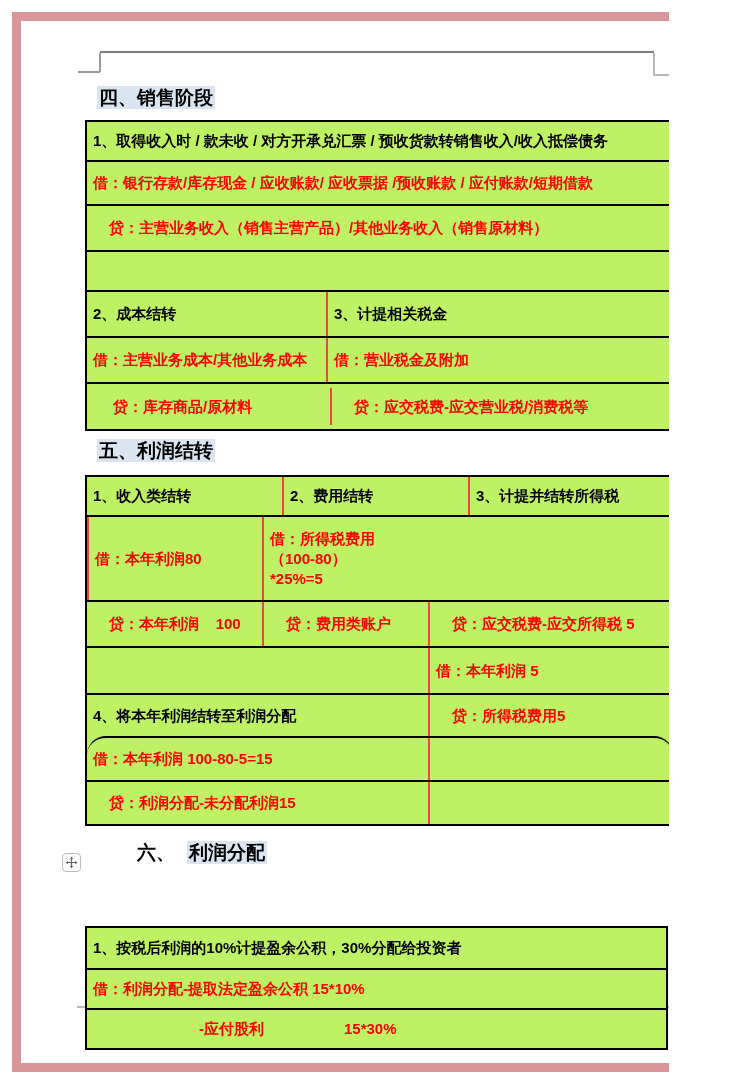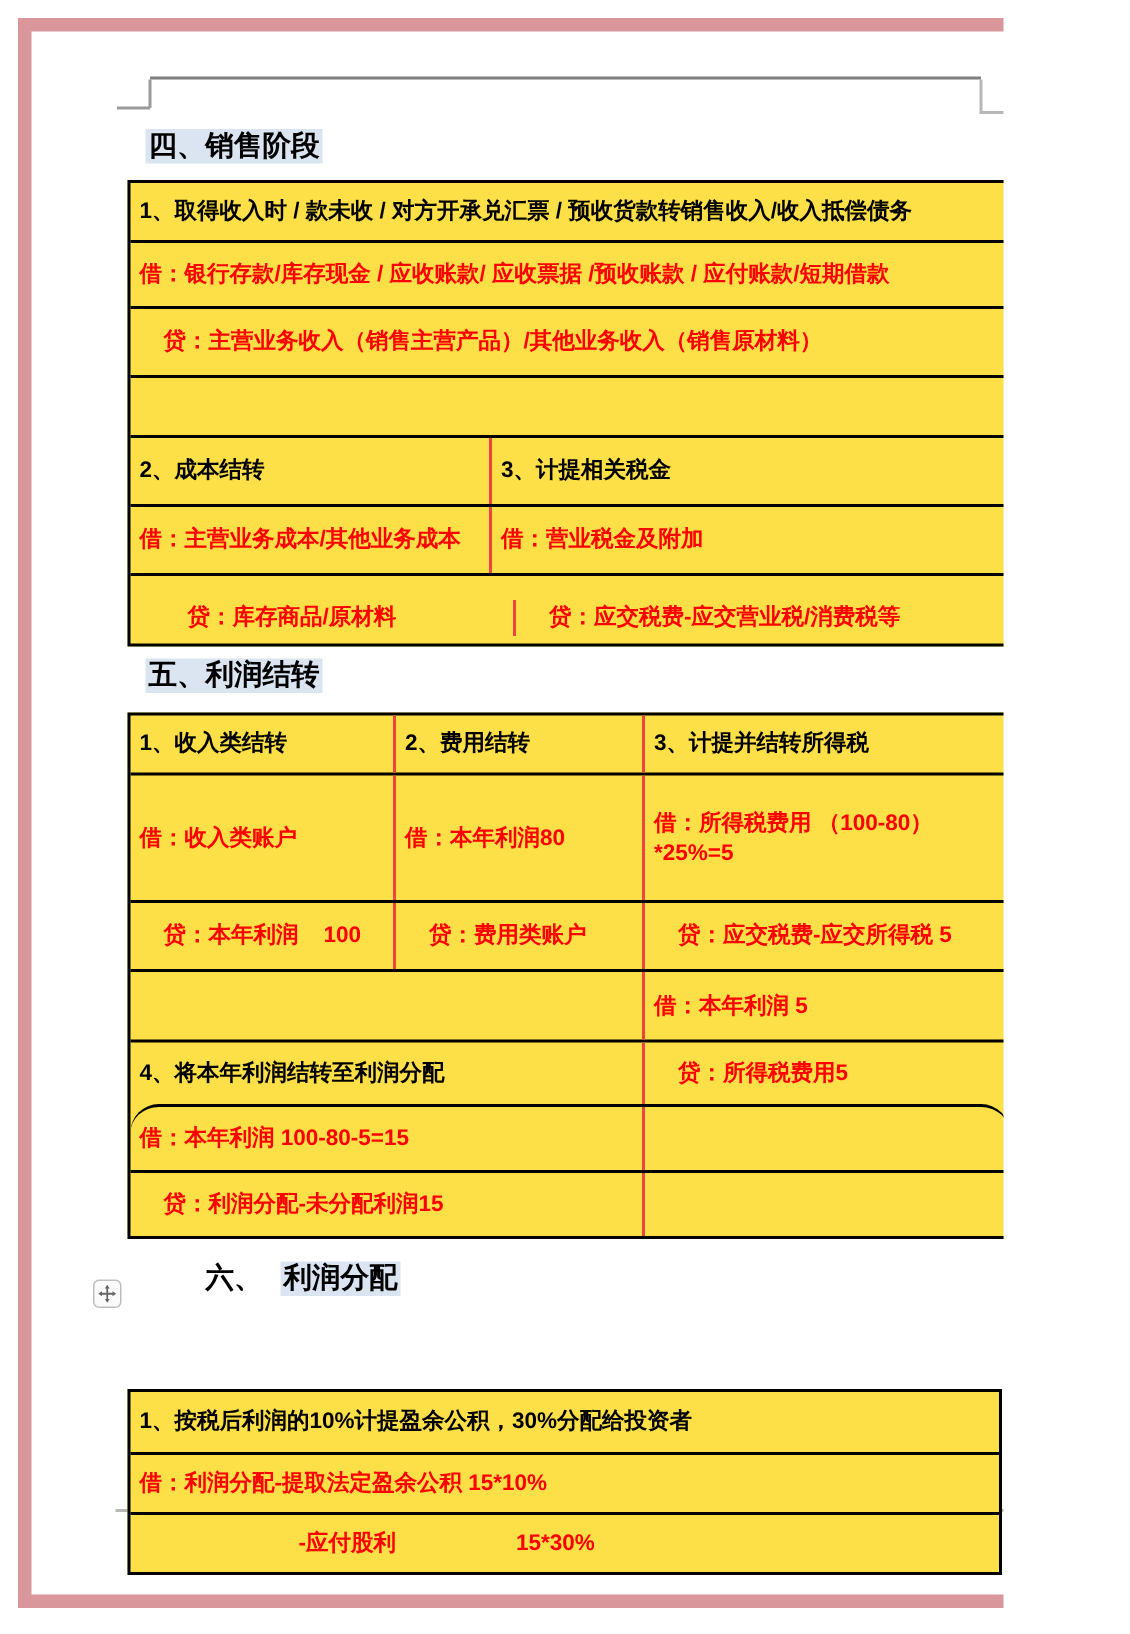--- a/index.html
+++ b/index.html
@@ -12,21 +12,21 @@
   .pink-frame{position:absolute;left:12px;top:12px;width:734px;height:1060px;
     border:9px solid #d9969b;pointer-events:none;}
   
   .deco{position:absolute;background:#9a9a9a;}
   .deco.dark{background:#7f7f7f;}
   .deco.light{background:#b8b8b8;}
   
   .heading{position:absolute;left:97px;font-size:19px;line-height:25px;white-space:pre;}
   .hl{background:#dbe5f1;padding:1px 2px;}
   
-  .tbl{position:absolute;left:85px;border:2px solid #000;background:#fde047;}
+  .tbl{position:absolute;left:85px;border:2px solid #000;background:#bef264;}
   .trow{display:flex;align-items:center;border-top:2px solid #000;
     font-size:15px;line-height:20px;white-space:pre-wrap;}
   .trow:first-child{border-top:none;}
   .cell{height:100%;display:flex;align-items:center;padding:2px 6px;}
   .vline{border-left:2px solid #ef4444;}
   .red{color:#ff0000;}
   .indent{padding-left:22px;}
   .grid{display:grid;align-items:stretch;}
   
   .plus-btn{position:absolute;left:672px;top:920px;width:20px;height:40px;
@@ -68,36 +68,35 @@
       <div class="cell"></div>
     </div>
     <div class="trow grid" style="height:46px;grid-template-columns:239px 1fr;padding:0;">
       <div class="cell">2、成本结转</div>
       <div class="cell vline">3、计提相关税金</div>
     </div>
     <div class="trow grid red" style="height:46px;grid-template-columns:239px 1fr;padding:0;">
       <div class="cell">借：主营业务成本/其他业务成本</div>
       <div class="cell vline">借：营业税金及附加</div>
     </div>
-    <div class="trow grid red" style="height:47px;grid-template-columns:239px 1fr;padding:16px;">
+    <div class="trow grid red" style="height:47px;grid-template-columns:239px 1fr;padding:4px;">
       <div class="cell indent">贷：库存商品/原材料</div>
       <div class="cell vline indent">贷：应交税费-应交营业税/消费税等</div>
     </div>
   </div>
 
   <div class="heading" style="top:438px;"><span class="hl">五、利润结转</span></div>
 
   <div class="tbl" style="top:475px;width:590px;">
-    <div class="trow grid" style="height:38px;grid-template-columns:175px 166px 1fr;padding:0;">
+    <div class="trow grid" style="height:38px;grid-template-columns:175px 166px 1fr;padding:0;gap:20px;">
       <div class="cell">1、收入类结转</div>
       <div class="cell vline">2、费用结转</div>
       <div class="cell vline">3、计提并结转所得税</div>
     </div>
     <div class="trow grid red" style="height:85px;grid-template-columns:175px 166px 1fr;padding:0;">
-      <div class="cell">借：收入类账户</div>
       <div class="cell vline">借：本年利润80</div>
       <div class="cell vline cell-2line">
         <span>借：所得税费用 （100-80）</span>
         <span>*25%=5</span>
       </div>
     </div>
     <div class="trow grid red" style="height:46px;grid-template-columns:175px 166px 1fr;padding:0;">
       <div class="cell indent">贷：本年利润    100</div>
       <div class="cell vline indent">贷：费用类账户</div>
       <div class="cell vline indent">贷：应交税费-应交所得税 5</div>

